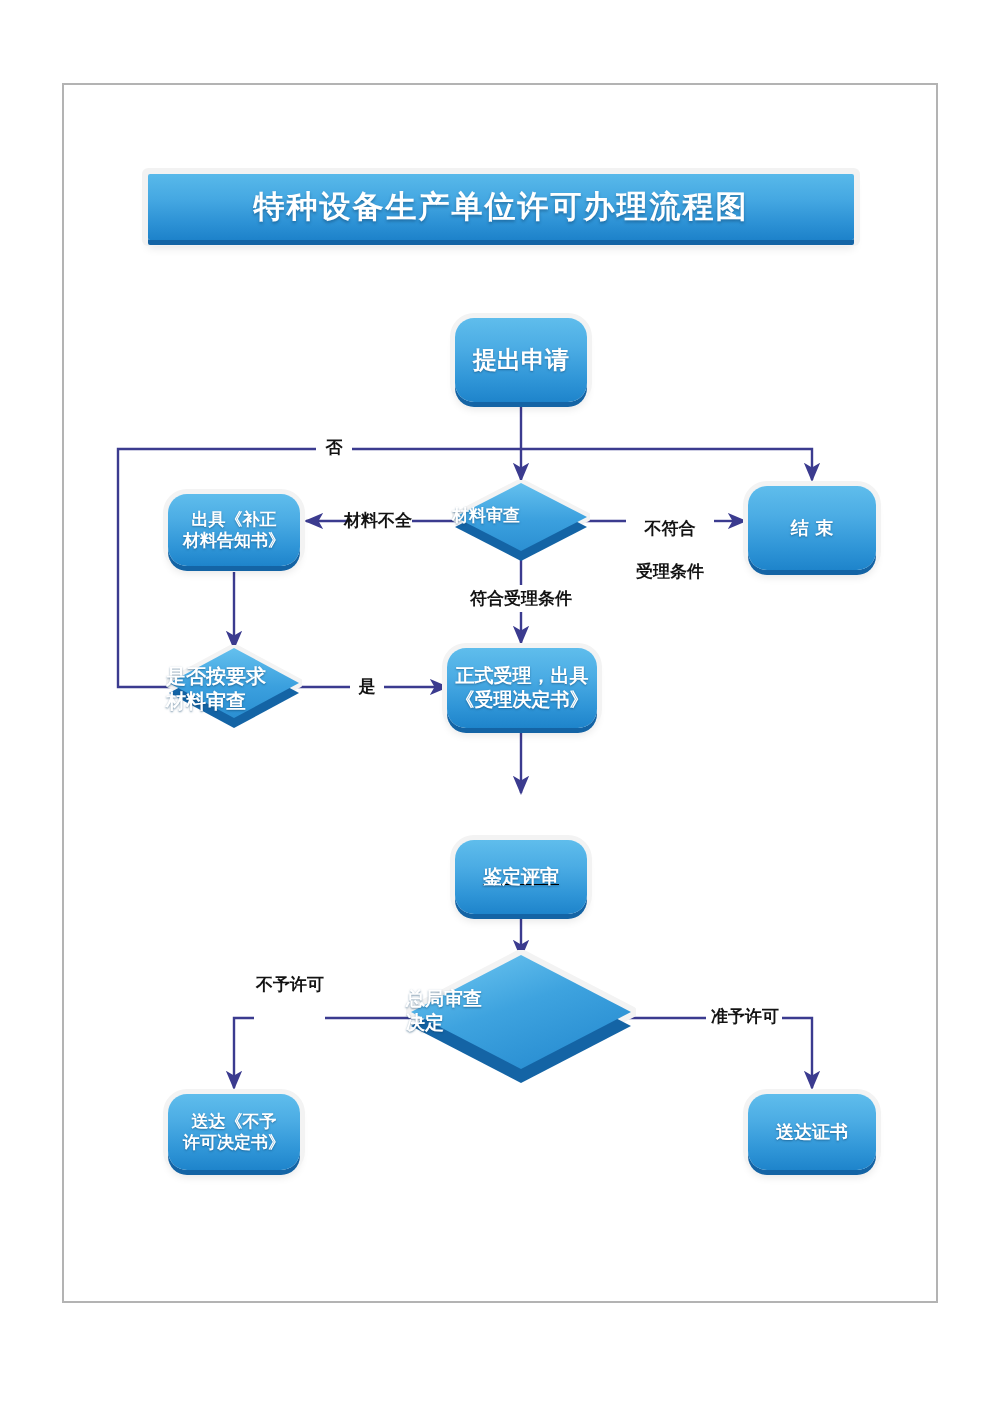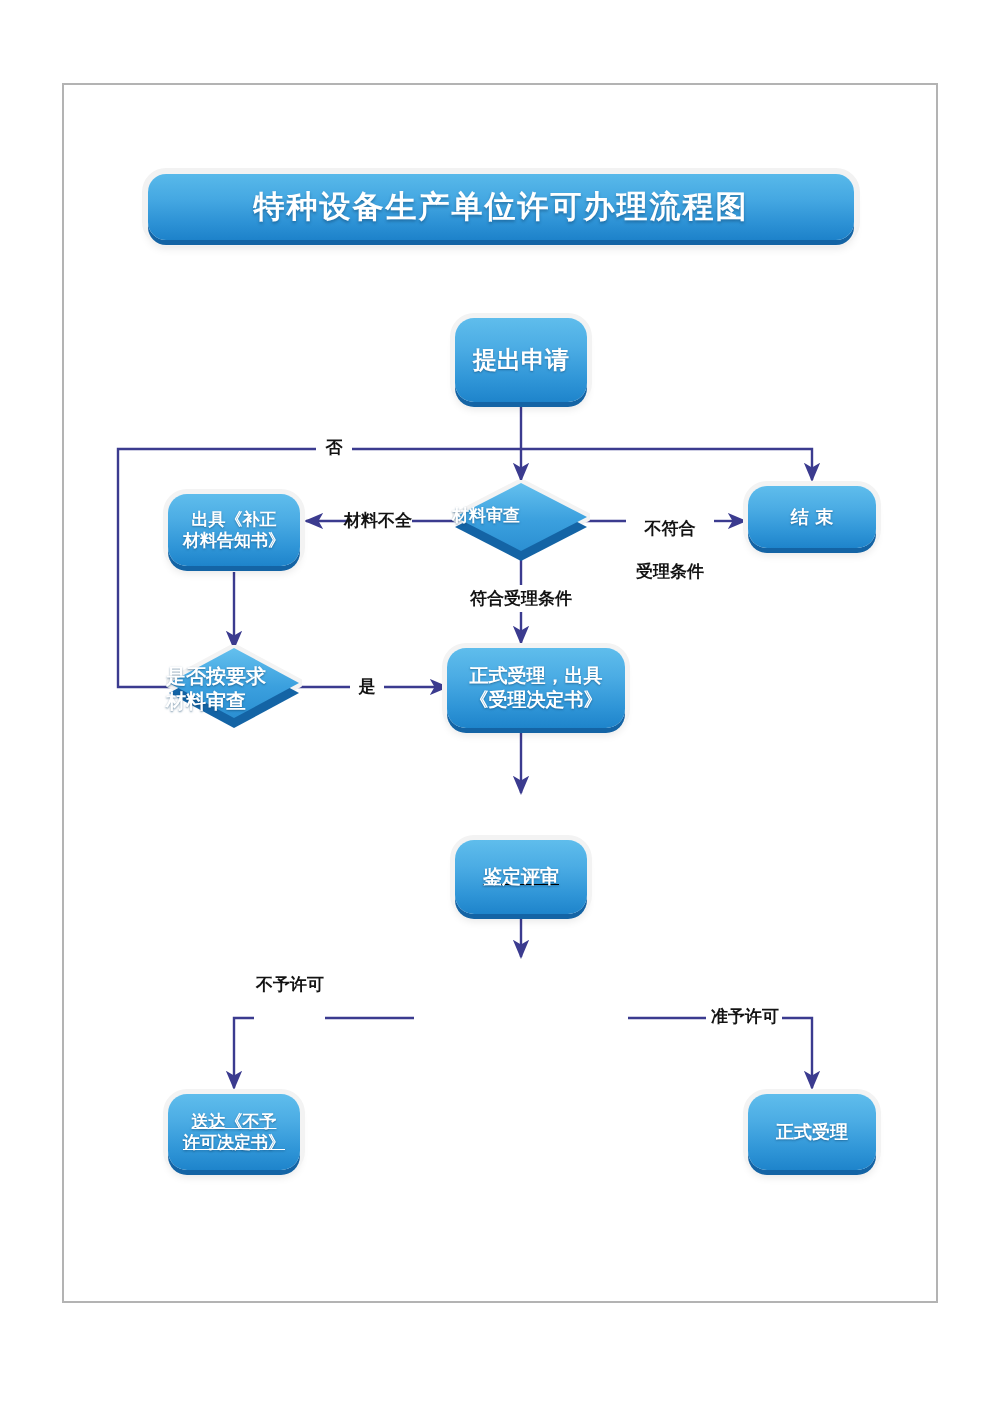--- a/index.html
+++ b/index.html
@@ -40,21 +40,21 @@
     pointer-events: none;
   }
 
   
   .title-banner {
     position: absolute;
     left: 148px;
     top: 174px;
     width: 706px;
     height: 66px;
-    border-radius: 18px;
+    border-radius: 2px;
     background: linear-gradient(180deg, #58b9ea 0%, #45a8e2 38%, #2e93d6 72%, #1d82ca 100%);
     box-shadow:
       0 5px 0 0 #1464a5,
       0 0 0 6px #f2f2f2,
       0 8px 10px rgba(0,0,0,0.10);
     display: flex;
     align-items: center;
     justify-content: center;
   }
   .title-text {
@@ -176,44 +176,44 @@
     <span class="label" style="font-size:24px;">提出申请</span>
   </div>
 
   <div class="node-rect" style="left:168px; top:486px; width:132px; height:72px;margin-top:8px;">
     <span class="label" style="font-size:17px;">
       <span>出具《补正</span><br>
       <span>材料告知书》</span>
     </span>
   </div>
 
-  <div class="node-rect" style="left:748px; top:486px; width:128px; height:62px;justify-content:center;">
+  <div class="node-rect" style="left:748px; top:486px; width:128px; height:84px;justify-content:center;">
     <span class="label" style="font-size:18px;">结  束</span>
   </div>
 
-  <div class="node-rect" style="left:447px; top:648px; width:178px; height:80px;">
+  <div class="node-rect" style="left:447px; top:648px; width:150px; height:80px;">
     <span class="label" style="font-size:19px;">
       <span>正式受理，出具</span><br>
       <span>《受理决定书》</span>
     </span>
   </div>
 
   <div class="node-rect" style="left:455px; top:840px; width:132px; height:74px;text-decoration:underline;">
     <span class="label" style="font-size:19px;">鉴定评审</span>
   </div>
 
   <div class="node-rect" style="left:168px; top:1094px; width:132px; height:76px;">
-    <span class="label" style="font-size:17px;text-decoration:underline;">
+    <span class="label" style="font-size:17px;">
       <span>送达《不予</span><br>
       <span>许可决定书》</span>
     </span>
   </div>
 
   <div class="node-rect" style="left:748px; top:1094px; width:128px; height:76px;">
-    <span class="label" style="font-size:18px;">正式受理</span>
+    <span class="label" style="font-size:18px;">送达证书</span>
   </div>
 
   <div class="node-diamond" style="left:452px; top:480px; width:138px; height:82px;">
     <svg class="dia-shape" viewBox="0 0 138 82" xmlns="http://www.w3.org/2000/svg">
       <defs>
         <linearGradient id="dg1" x1="0" y1="0" x2="0" y2="1">
           <stop offset="0%" stop-color="#64c0ee"></stop>
           <stop offset="55%" stop-color="#3ba0de"></stop>
           <stop offset="100%" stop-color="#2b8fd2"></stop>
         </linearGradient>
@@ -237,20 +237,38 @@
       <polygon points="68,3 133,38 68,73 3,38" fill="none" stroke="#f3f3f3" stroke-width="9" stroke-linejoin="round"></polygon>
       <polygon points="68,13 133,48 68,83 3,48" fill="#1464a5"></polygon>
       <polygon points="68,3 133,38 68,73 3,38" fill="url(#dg2)"></polygon>
     </svg>
     <div class="label" style="top:19px; font-size:20px;">
       <span>是否按要求</span><br>
       <span>材料审查</span>
     </div>
   </div>
 
+  <div class="node-diamond" style="left:406px; top:950px; width:230px; height:138px;">
+    <svg class="dia-shape" viewBox="0 0 230 138" xmlns="http://www.w3.org/2000/svg">
+      <defs>
+        <linearGradient id="dg3" x1="0.15" y1="0" x2="0.85" y2="1">
+          <stop offset="0%" stop-color="#6cc5f0"></stop>
+          <stop offset="45%" stop-color="#3ea3df"></stop>
+          <stop offset="100%" stop-color="#2489cf"></stop>
+        </linearGradient>
+      </defs>
+      <polygon points="115,5 225,62 115,119 5,62" fill="none" stroke="#f3f3f3" stroke-width="12" stroke-linejoin="round"></polygon>
+      <polygon points="115,19 225,76 115,133 5,76" fill="#1464a5"></polygon>
+      <polygon points="115,5 225,62 115,119 5,62" fill="url(#dg3)"></polygon>
+    </svg>
+    <div class="label" style="top:37px; font-size:19px;">
+      <span>总局审查</span><br>
+      <span>决定</span>
+    </div>
+  </div>
 
   <div class="edge-label" style="left:316px; top:437px; width:36px;">否</div>
 
   <div class="edge-label" style="left:340px; top:510px; width:76px;">材料不全</div>
 
   <div class="edge-label" style="left:628px; top:496px; width:84px;">
     <span>不符合</span><br>
     <span>受理条件</span>
   </div>
 

